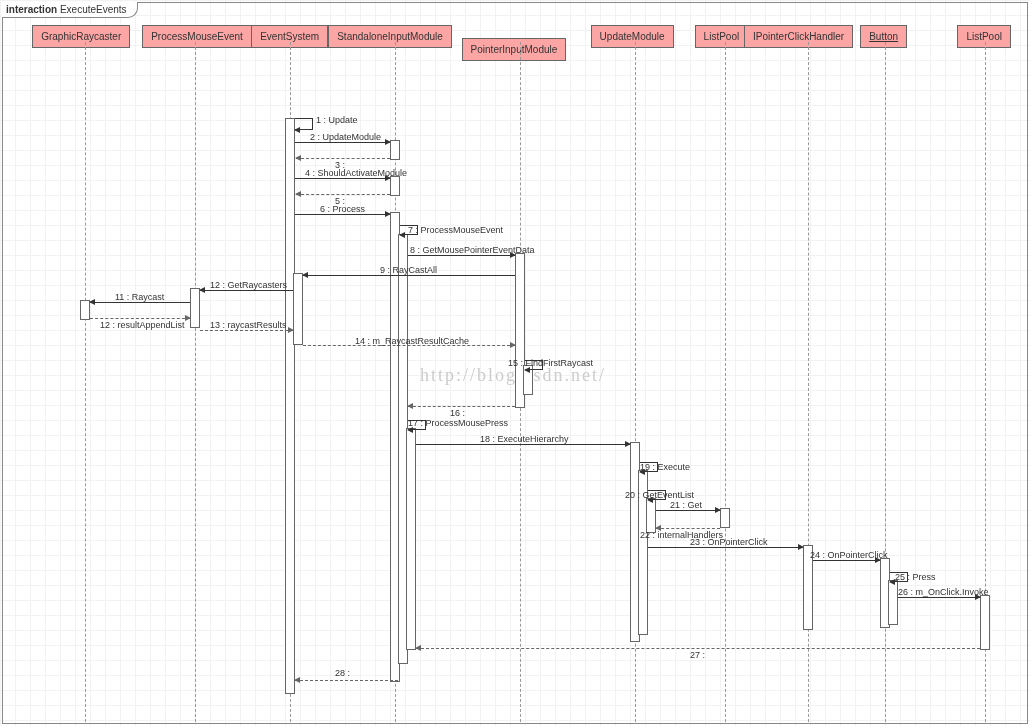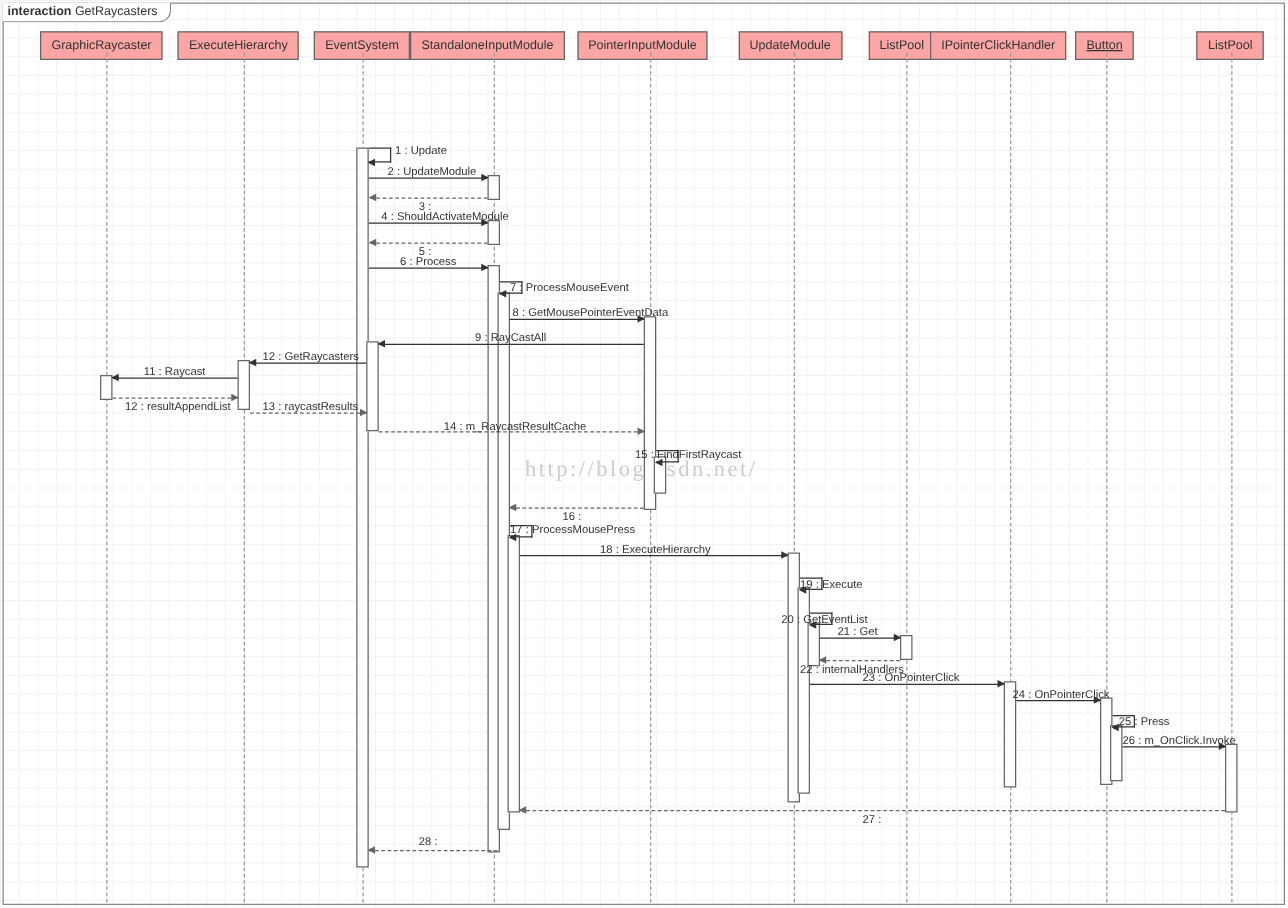--- a/index.html
+++ b/index.html
@@ -20,34 +20,34 @@
 .arrow-dash.right::after{left:auto;right:-1px;border-right:none;border-left:6px solid #666}
 .self-call{position:absolute;border:1px solid #333;border-left:none;width:18px;height:12px}
 .self-call::after{content:'';position:absolute;left:-1px;bottom:-4px;border-right:6px solid #333;border-top:3px solid transparent;border-bottom:3px solid transparent}
 .watermark{position:absolute;color:#ccc;font-size:18px;font-family:serif;letter-spacing:2px}
 </style>
 </head>
 <body>
 
 <div class="grid"></div>
 <div class="border"></div>
-<div class="tag"><b>interaction</b> <span>GetRaycasters</span></div>
+<div class="tag"><b>interaction</b> <span>ExecuteEvents</span></div>
 
 <div class="watermark" style="left:420px;top:365px">http://blog.csdn.net/</div>
 
 <div id="participants">
     <div class="participant" style="left: 32.2px;">GraphicRaycaster</div>
     <div class="lifeline" style="left: 85px;"></div>
-    <div class="participant" style="left: 142.2px;">ExecuteHierarchy</div>
+    <div class="participant" style="left: 142.2px;">ProcessMouseEvent</div>
     <div class="lifeline" style="left: 195px;"></div>
     <div class="participant" style="left: 251.2px;">EventSystem</div>
     <div class="lifeline" style="left: 290px;"></div>
     <div class="participant" style="left: 328.2px;">StandaloneInputModule</div>
     <div class="lifeline" style="left: 395px;"></div>
-    <div class="participant" style="left: 461.6px;">PointerInputModule</div>
+    <div class="participant" style="left: 461.6px; margin-top: 13px;">PointerInputModule</div>
     <div class="lifeline" style="left: 520px;"></div>
     <div class="participant" style="left: 590.6px;">UpdateModule</div>
     <div class="lifeline" style="left: 635px;"></div>
     <div class="participant" style="left: 694.6px;">ListPool</div>
     <div class="lifeline" style="left: 725px;"></div>
     <div class="participant" style="left: 744px;">IPointerClickHandler</div>
     <div class="lifeline" style="left: 808px;"></div>
     <div class="participant" style="left: 860.2px; text-decoration: underline;">Button</div>
     <div class="lifeline" style="left: 885px;"></div>
     <div class="participant" style="left: 957.4px;">ListPool</div>

